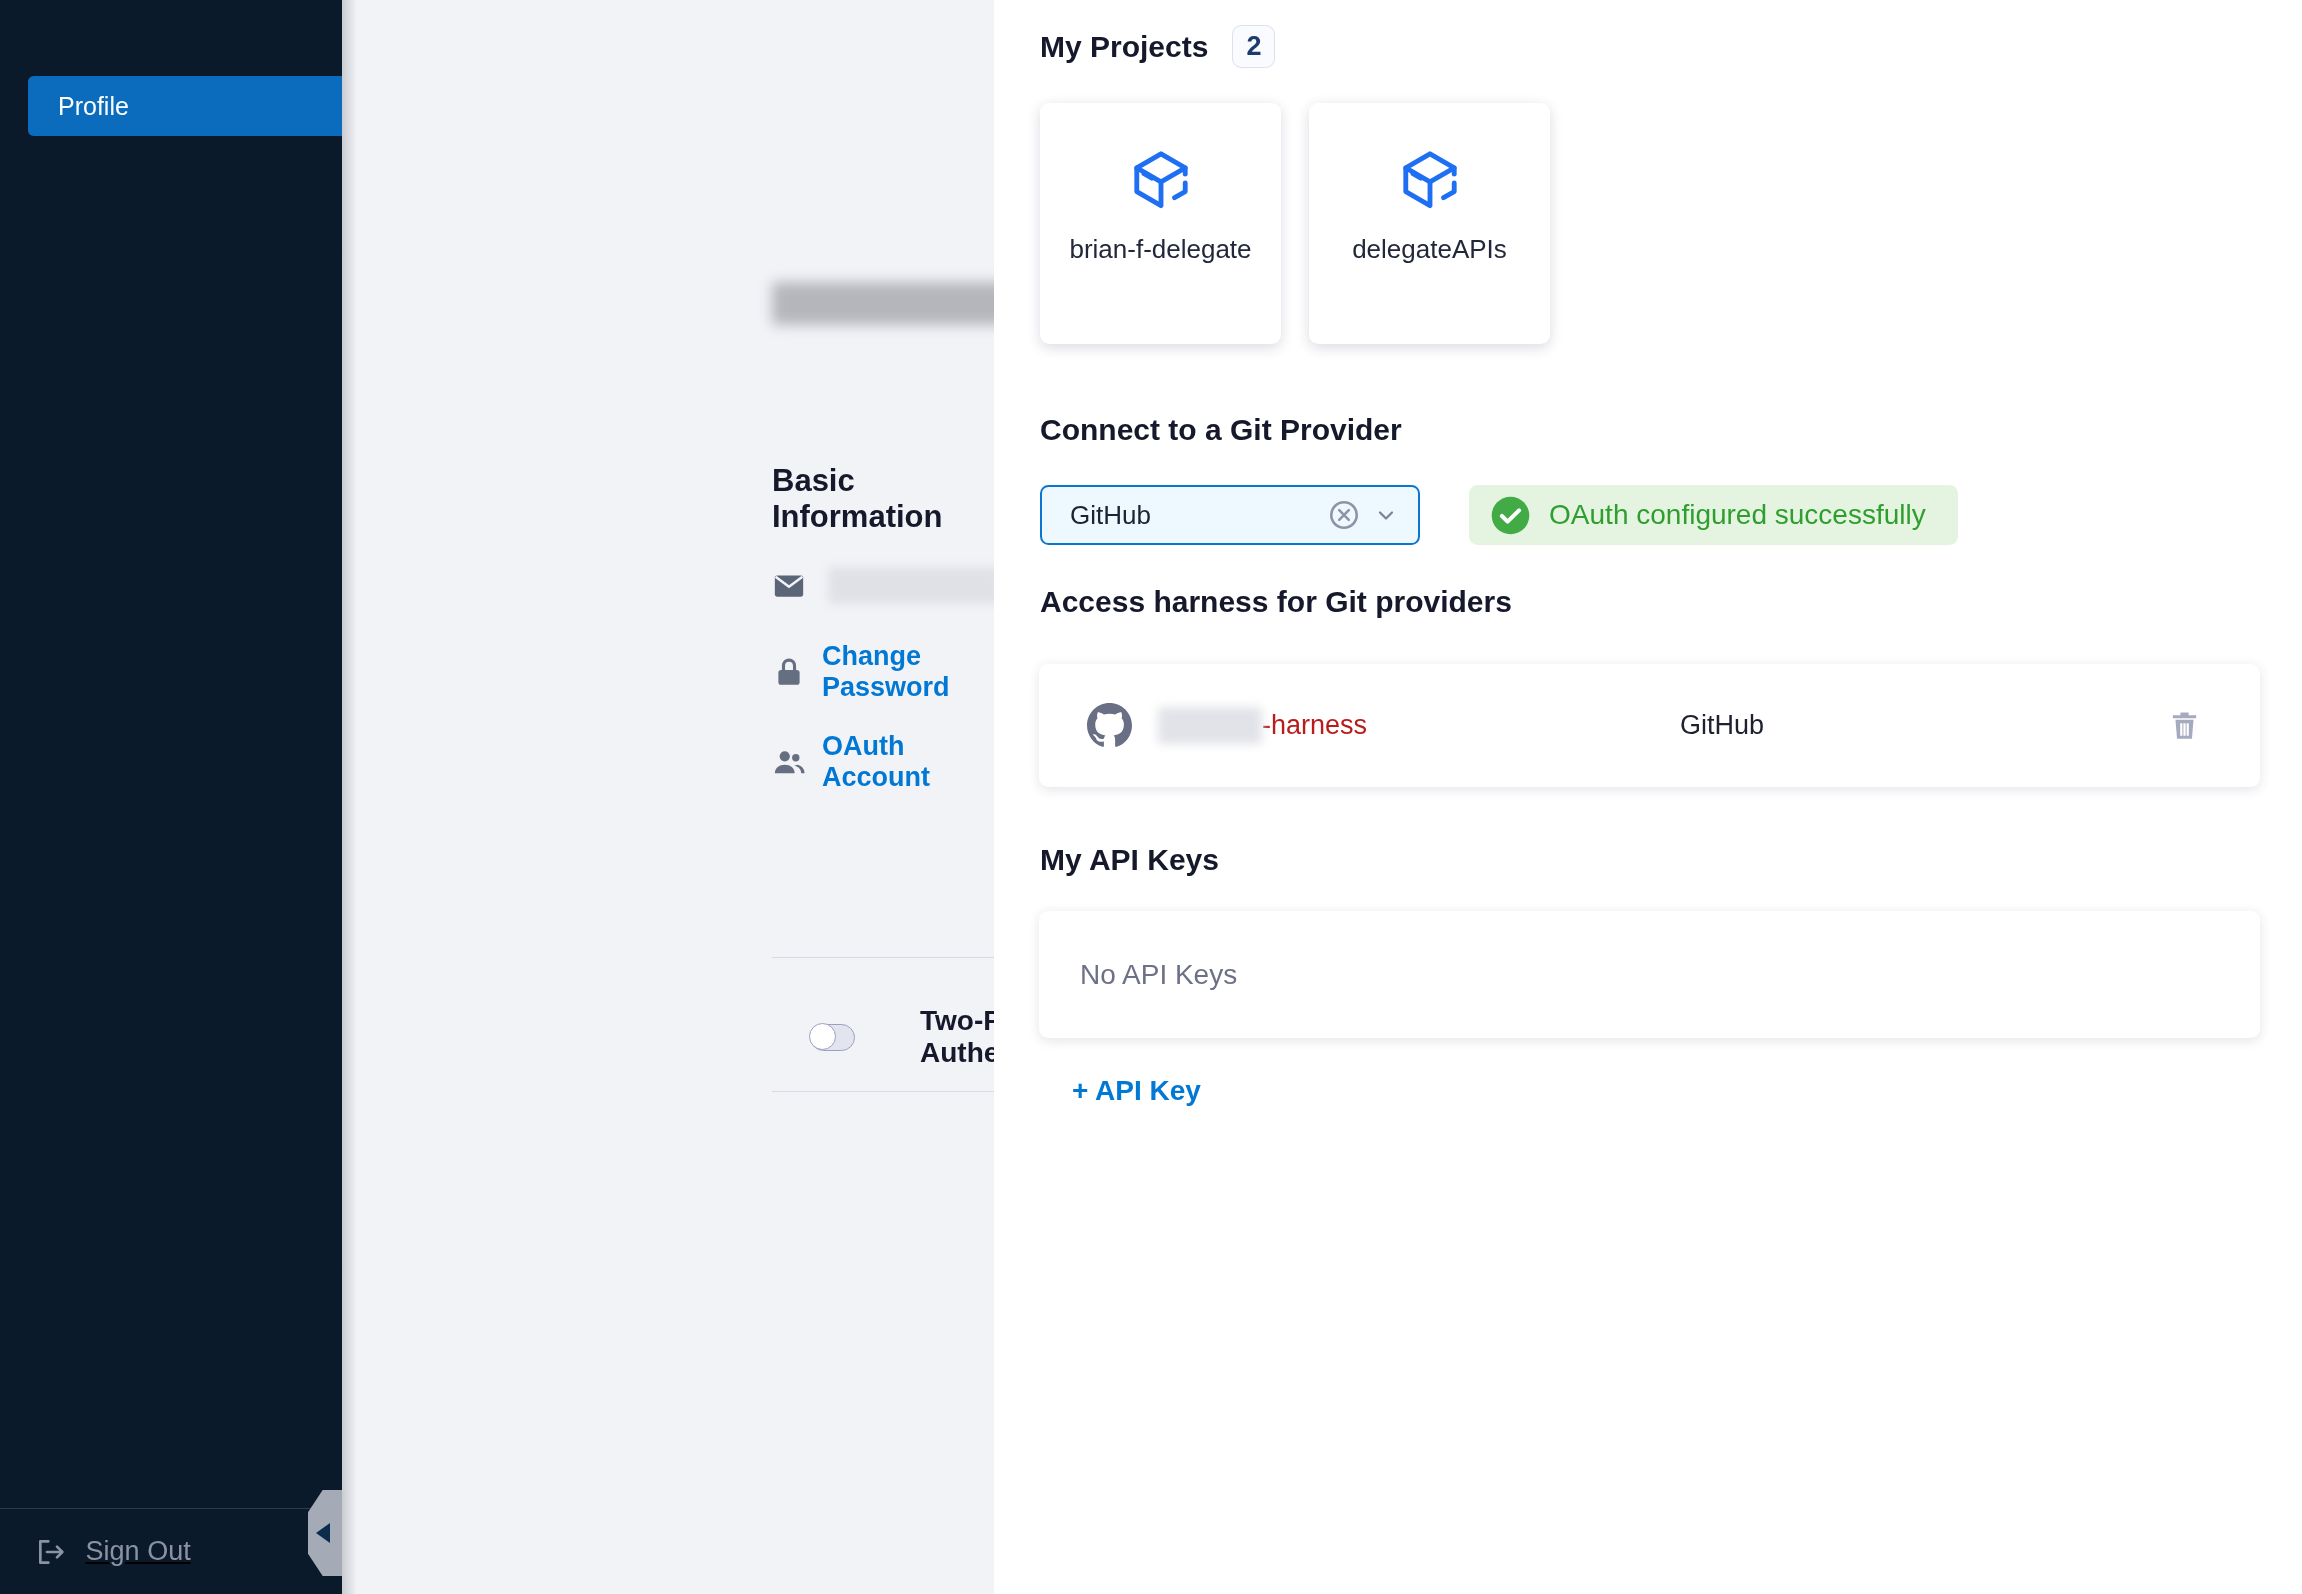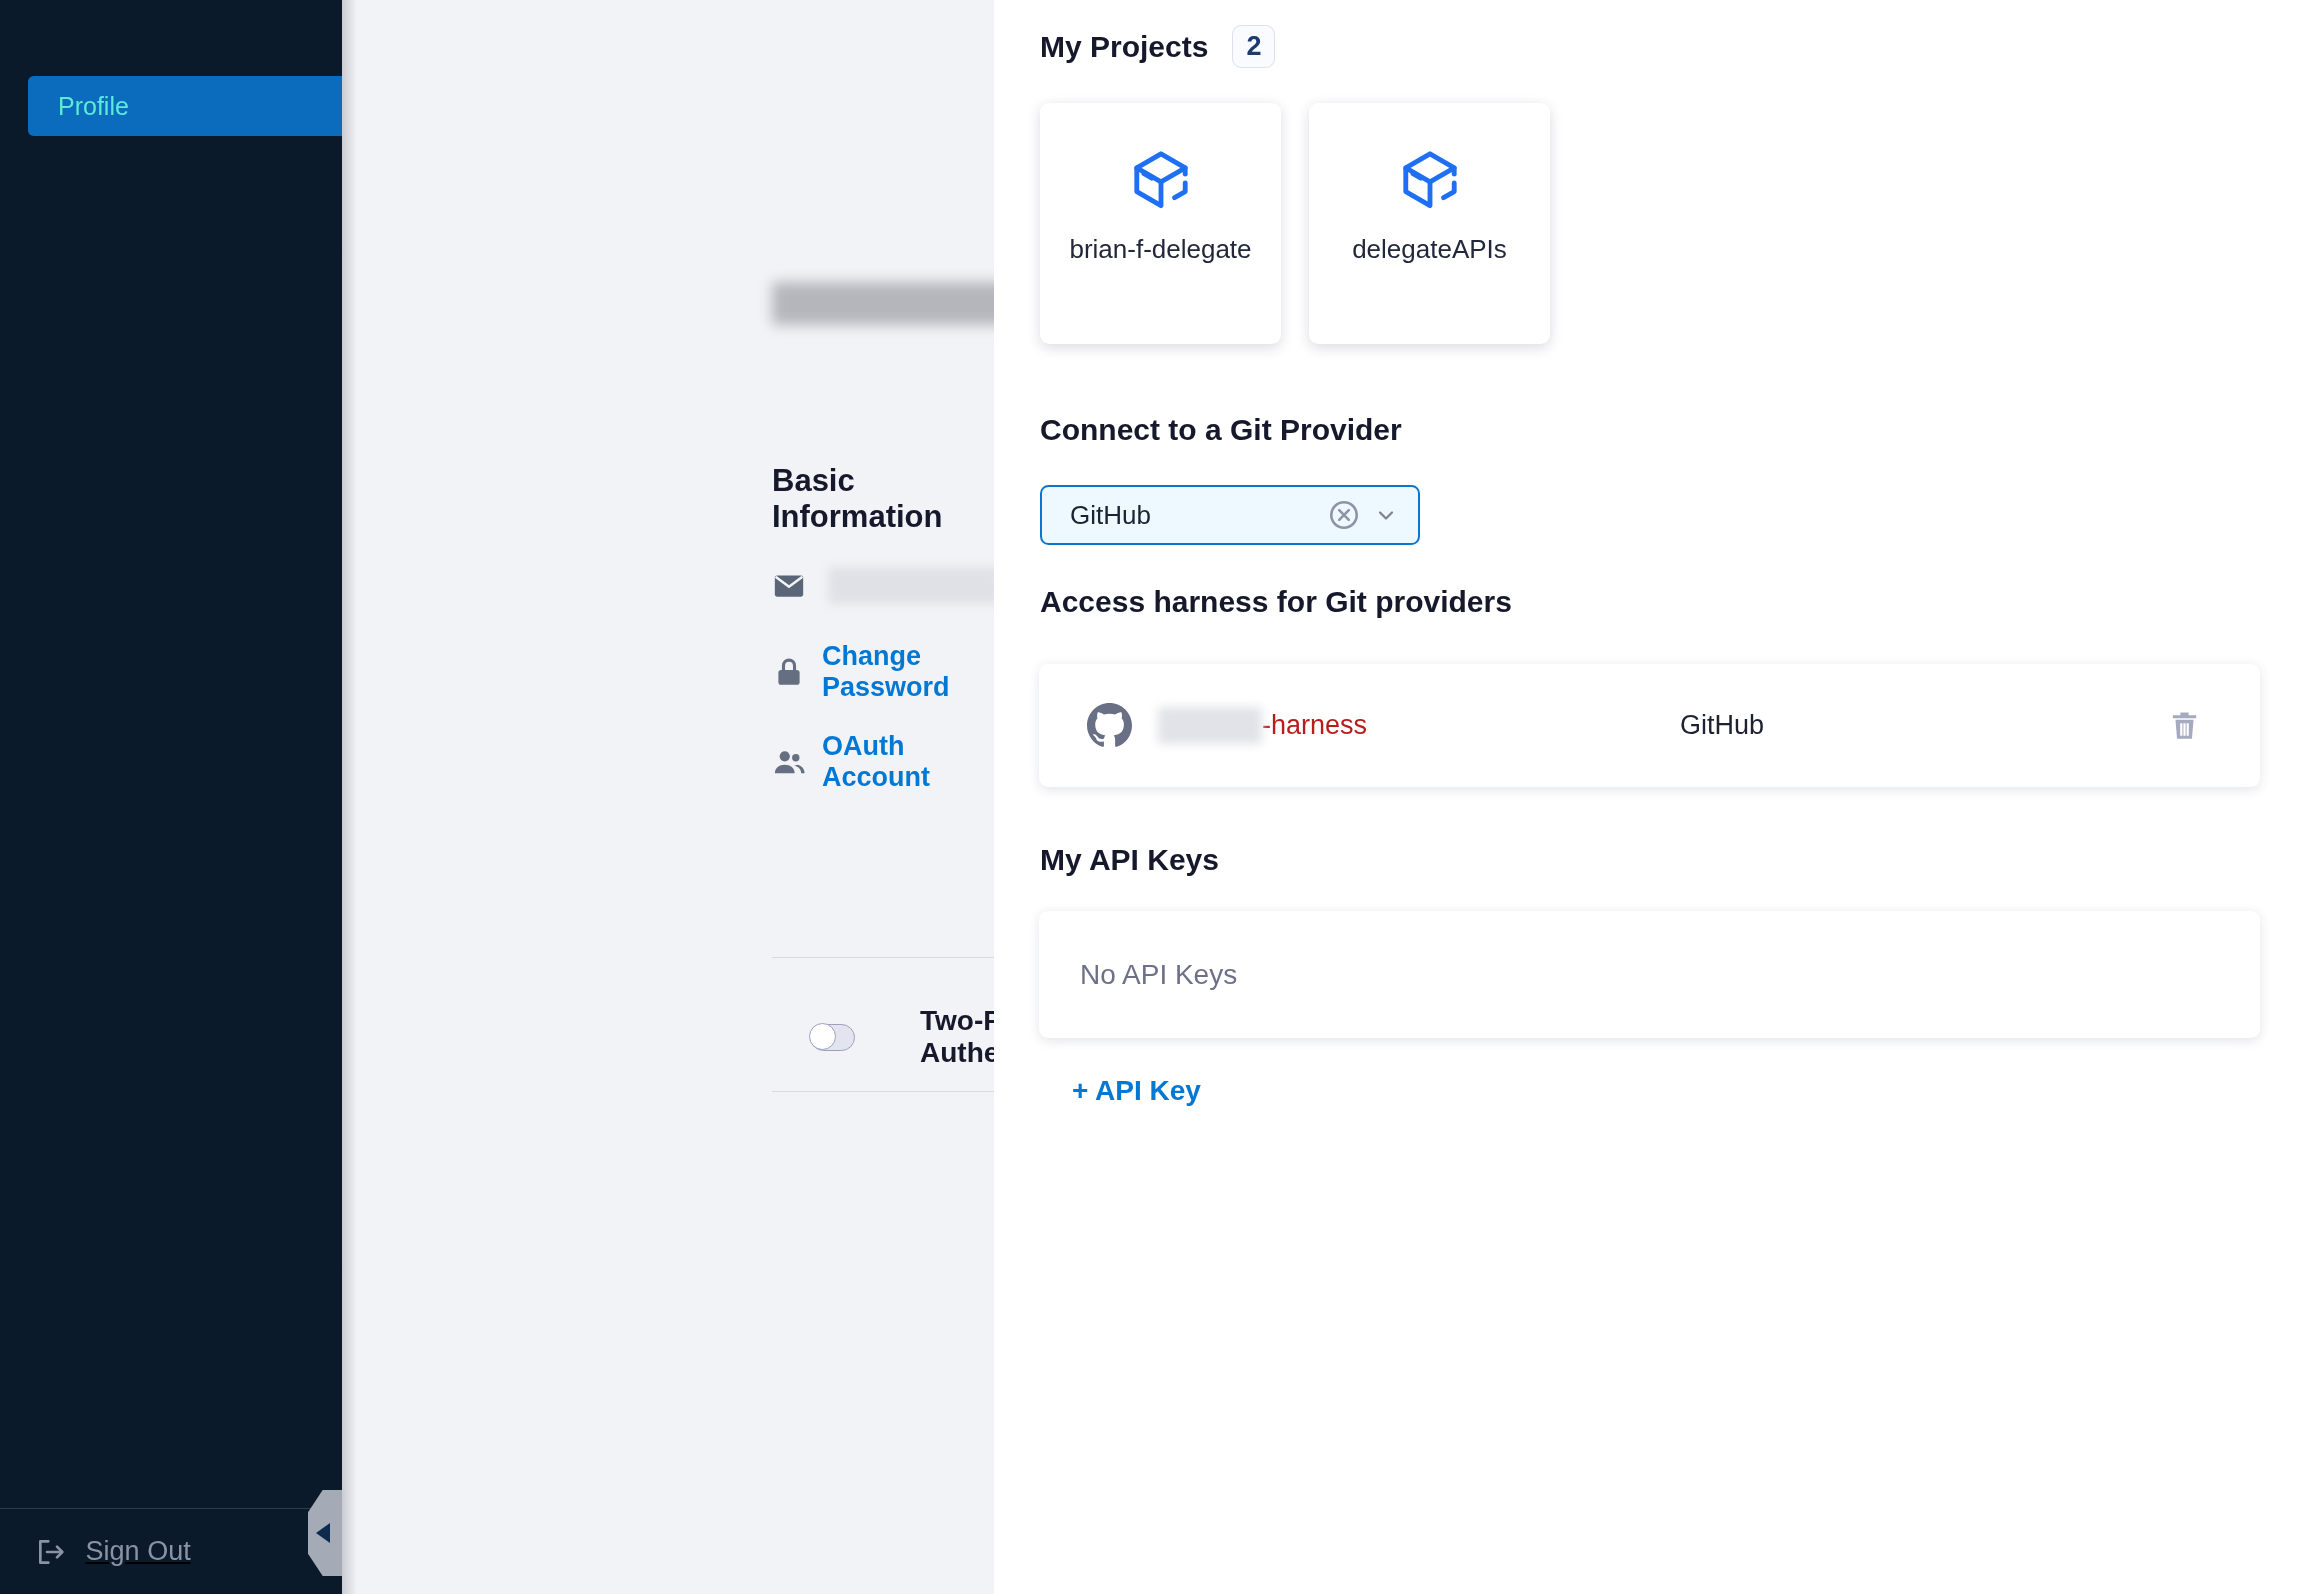--- a/index.html
+++ b/index.html
@@ -4,21 +4,21 @@
 <style>
   * { margin:0; padding:0; box-sizing:border-box; }
   html,body { width:2303px; height:1594px; }
   body { font-family:"Liberation Sans", sans-serif; overflow:hidden; background:#ffffff; }
   .screen { position:relative; width:2303px; height:1594px; background:#ffffff; }
 
   
   .sidebar { position:absolute; left:0; top:0; width:342px; height:1594px; background:#0b1a2b; }
   .nav-active { position:absolute; left:28px; top:76px; width:314px; height:60px;
     background:#0b6cbd; border-radius:5.6px 0 0 5.6px; display:flex; align-items:center;
-    padding-left:30px; color:#5eead4; font-size:25px; cursor:pointer; }
+    padding-left:30px; color:#ffffff; font-size:25px; cursor:pointer; }
   .sidebar-footer { position:absolute; left:0; bottom:0; width:342px; height:86px;
     border-top:0.9px solid rgba(255,255,255,0.14); display:flex; align-items:center;text-decoration:underline; }
   .signout { display:flex; align-items:center; gap:18.6px; margin-left:35px;
     color:#8b93a3; font-size:27px; cursor:pointer; }
   .collapse-btn { position:absolute; left:308px; top:1490px; width:35px; height:86px;
     background:#a4abb7; clip-path:polygon(0 26%, 42% 0, 100% 0, 100% 100%, 42% 100%, 0 74%); 
     display:flex; align-items:center; justify-content:center; cursor:pointer; }
   .collapse-tri { width:0; height:0; border-top:10.3px solid transparent; border-bottom:10.3px solid transparent;
     border-right:14px solid #0d2b4d; margin-right:5.6px; }
 
@@ -195,20 +195,27 @@
       <span class="provider-value">GitHub</span>
       <svg width="34" height="34" viewBox="0 0 24 24" fill="none" stroke="#8f93a8" stroke-width="1.8" stroke-linecap="round">
         <circle cx="12" cy="12" r="9"></circle>
           <path d="M8.6 8.6l6.8 6.8M15.4 8.6l-6.8 6.8"></path>
       </svg>
       <svg width="24" height="24" viewBox="0 0 24 24" fill="none" stroke="#7c8194" stroke-width="2.2" stroke-linecap="round" stroke-linejoin="round" style="margin-left:13px;">
         <path d="M6 9.5l6 6 6-6"></path>
       </svg>
     </div>
 
+    <div class="oauth-badge">
+      <svg width="41" height="41" viewBox="0 0 24 24">
+        <circle cx="12" cy="12" r="11" fill="#42ab45"></circle>
+        <path d="M7 12.3l3.3 3.3L17 9" fill="none" stroke="#ffffff" stroke-width="2.4" stroke-linecap="round" stroke-linejoin="round"></path>
+      </svg>
+      <span class="oauth-text">OAuth configured successfully</span>
+    </div>
 
     <div class="section-h h-tokens">Access harness for Git providers</div>
 
     <div class="token-card">
       <svg width="45" height="45" viewBox="0 0 16 16" style="margin-left:48px;" fill="#697086">
         <path d="M8 0C3.58 0 0 3.58 0 8c0 3.54 2.29 6.53 5.47 7.59.4.07.55-.17.55-.38 0-.19-.01-.82-.01-1.49-2.01.37-2.53-.49-2.69-.94-.09-.23-.48-.94-.82-1.13-.28-.15-.68-.52-.01-.53.63-.01 1.08.58 1.23.82.72 1.21 1.87.87 2.33.66.07-.52.28-.87.51-1.07-1.78-.2-3.64-.89-3.64-3.95 0-.87.31-1.59.82-2.15-.08-.2-.36-1.02.08-2.12 0 0 .67-.21 2.2.82.64-.18 1.32-.27 2-.27s1.36.09 2 .27c1.53-1.04 2.2-.82 2.2-.82.44 1.1.16 1.92.08 2.12.51.56.82 1.27.82 2.15 0 3.07-1.87 3.75-3.65 3.95.29.25.54.73.54 1.48 0 1.07-.01 1.93-.01 2.2 0 .21.15.46.55.38A8.01 8.01 0 0 0 16 8c0-4.42-3.58-8-8-8z"></path>
       </svg>
       <div class="token-user" style="margin-left:26px;">
         <span class="token-blur"></span>
         <span class="token-suffix">-harness</span>

